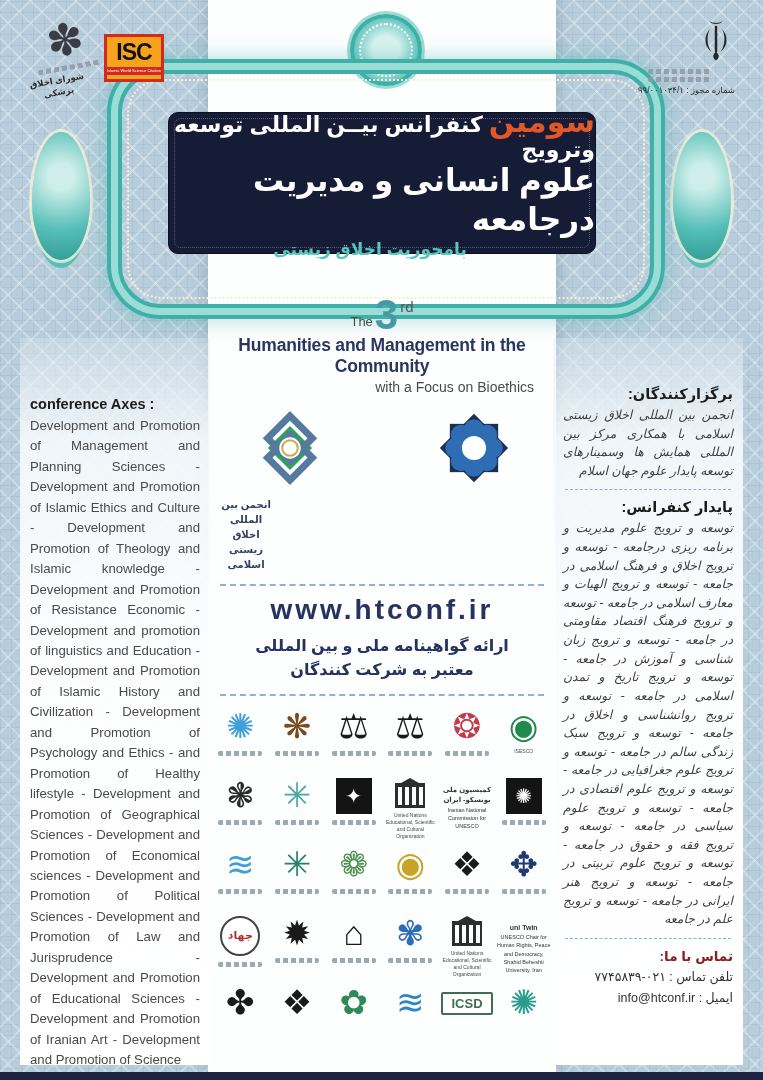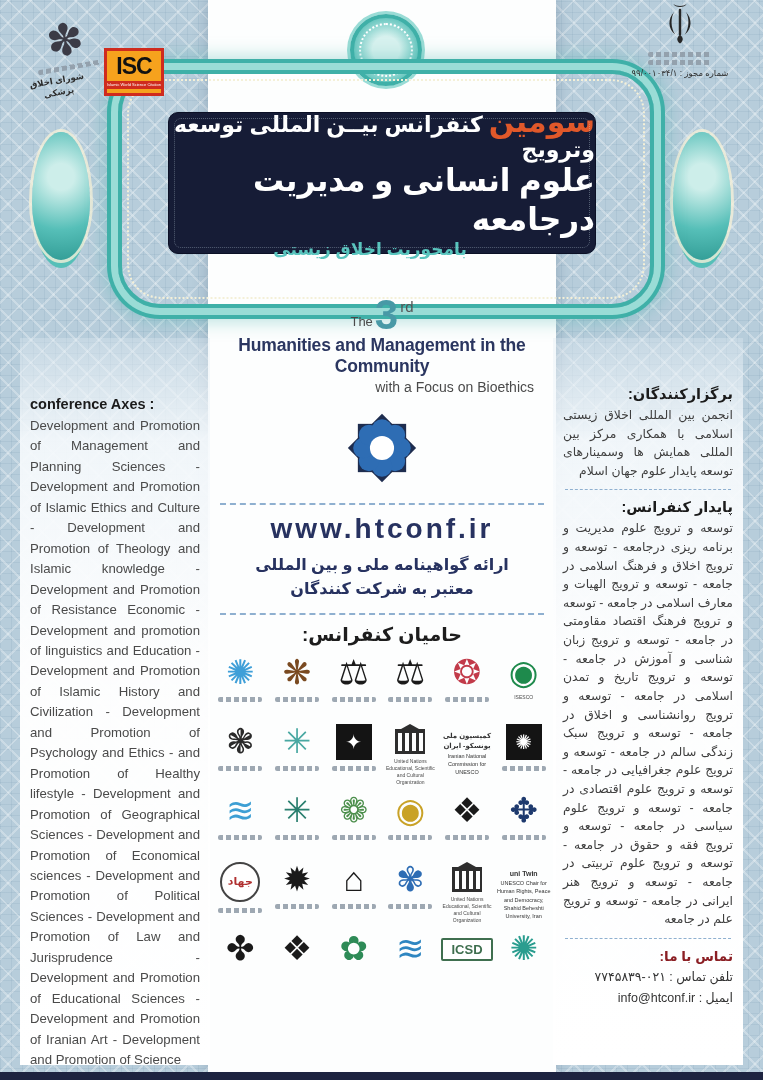--- a/index.html
+++ b/index.html
@@ -17,21 +17,21 @@
     background:#fdfefe;box-shadow:0 0 14px rgba(40,60,90,.25);z-index:1;}
   
   .side-col{position:absolute;top:338px;height:727px;width:190px;z-index:2;
     background:linear-gradient(180deg, rgba(223,234,242,.35) 0%, rgba(245,249,252,.92) 14%, rgba(255,255,255,.97) 45%, #ffffff 100%);
     box-sizing:border-box;overflow:hidden;}
   .side-col.left{left:20px;padding:58px 10px 8px 10px;}
   .side-col.right{right:20px;padding:48px 10px 8px 10px;}
   .col-heading{font-size:14.5px;font-weight:bold;color:#1b1b1b;margin:0 0 4px 0;}
   .col-body{font-size:13.2px;color:#4a4a4a;line-height:1.55;text-align:justify;margin:0;}
   .rtl{direction:rtl;}
-  .right .col-body{font-size:12.4px;line-height:1.5;color:#3f3f3f;}
+  .right .col-body{font-size:12.4px;line-height:1.5;color:#3f3f3f;font-style:italic;}
   .dash-sep-col{border:none;border-top:1.5px dashed #8fb0d0;margin:9px 2px;}
   .contact-heading{font-size:13.5px;font-weight:bold;color:#8b1f24;margin:2px 0 4px 0;}
   .contact-line{font-size:12.5px;color:#333;margin:2px 0;line-height:1.5;}
   
   .orn-frame{position:absolute;left:118px;top:70px;width:528px;height:230px;z-index:3;
     border:4px solid #3fb0a8;border-radius:42px;
     box-shadow:0 0 0 7px #9adcd6, 0 0 0 11px #3fb0a8, 0 0 18px 14px rgba(63,176,168,.35);}
   .orn-frame::before{content:"";position:absolute;inset:5px;border:2px dotted #f4f0d8;border-radius:34px;}
   .orn-medallion{position:absolute;left:350px;top:14px;width:64px;height:64px;border-radius:50%;z-index:3;
     background:radial-gradient(circle,#d8f2ef 30%,#6cc8c1 70%);border:4px solid #3fb0a8;
@@ -48,25 +48,25 @@
   .banner::before{content:"";position:absolute;inset:5px;border:1.5px dotted rgba(200,220,230,.35);border-radius:7px;}
   .banner .l1{font-size:22px;font-weight:bold;color:#fff;line-height:1.1;}
   .banner .l1 .hl{color:#e0582a;font-size:30px;}
   .banner .l2{font-size:31px;font-weight:bold;color:#fff;line-height:1.25;}
   .banner .l3{font-size:17px;font-weight:bold;color:#58c4bd;line-height:1.3;margin-right:24px;}
   
   .med-council{position:absolute;left:22px;top:18px;width:92px;z-index:5;text-align:center;transform:rotate(-10deg);}
   .med-council .flower{font-size:44px;color:#3b3b46;line-height:1;}
   .med-council .scribble{margin:3px auto;}
   .med-council .cap{font-size:8.5px;font-weight:bold;color:#2c2c2c;}
-  .isc{position:absolute;left:104px;top:48px;width:60px;height:48px;z-index:5;
+  .isc{position:absolute;left:104px;top:34px;width:60px;height:48px;z-index:5;
     background:#f6a21d;border:3px solid #cf2b1e;box-sizing:border-box;text-align:center;}
   .isc .txt{font-size:23px;font-weight:bold;color:#111;line-height:30px;letter-spacing:-1px;}
   .isc .strip{background:#cf2b1e;color:#fff;font-size:4px;line-height:8px;overflow:hidden;white-space:nowrap;}
-  .gov{position:absolute;right:28px;top:3px;width:110px;z-index:5;text-align:center;}
+  .gov{position:absolute;right:28px;top:20px;width:110px;z-index:5;text-align:right;}
   .gov .scribble{margin:3px auto;}
   .gov .lic{font-size:8.5px;color:#2e2e2e;margin-top:2px;}
   .scribble{width:64px;height:5px;border-radius:2px;
     background:repeating-linear-gradient(90deg,#8d99a5 0 5px,transparent 5px 8px);opacity:.85;}
   
   .center-content{position:absolute;left:208px;top:294px;width:348px;z-index:4;text-align:center;}
   .etitle{padding:4px 8px 0 8px;color:#4a4a4a;}
   .etitle .row1{display:flex;align-items:flex-end;justify-content:center;gap:2px;}
   .etitle .the{font-size:13px;padding-bottom:3px;}
   .etitle .num{font-size:42px;line-height:.8;font-weight:bold;color:#4899a6;}
@@ -174,20 +174,35 @@
         <span class="the">The</span>
         <span class="num">3</span>
         <span class="ord">rd</span>
       </div>
       <div class="t2">Humanities and Management in the Community</div>
       <div class="t3">with a Focus on Bioethics</div>
     </div>
 
     <div class="org-logos">
       <div class="org">
+        <svg width="78" height="78" viewBox="0 0 80 80">
+          <rect x="24" y="24" width="32" height="32" fill="#2f9e5f" transform="rotate(45 40 40)"></rect>
+          <g fill="none" stroke="#56799e" stroke-width="7">
+            <path d="M40 7 L63 30 L40 53 L17 30 Z"></path>
+            <path d="M40 27 L63 50 L40 73 L17 50 Z"></path>
+          </g>
+          <circle cx="40" cy="40" r="11" fill="#ffffff"></circle>
+          <circle cx="40" cy="40" r="8" fill="none" stroke="#caa84a" stroke-width="2"></circle>
+        </svg>
+        <div class="cap rtl">
+          <div>انجمن بین المللی</div>
+          <div>اخلاق زیستی اسلامی</div>
+        </div>
+      </div>
+      <div class="org">
         <svg width="82" height="78" viewBox="0 0 84 84">
           <g fill="#1e2d4f">
             <rect x="16" y="16" width="52" height="52" transform="rotate(45 42 42)"></rect>
             <rect x="16" y="16" width="52" height="52"></rect>
           </g>
           <g fill="#2e6db4">
             <circle cx="62" cy="42" r="11"></circle>
               <circle cx="56" cy="56" r="11"></circle>
             <circle cx="42" cy="62" r="11"></circle>
               <circle cx="28" cy="56" r="11"></circle>
@@ -201,21 +216,20 @@
       </div>
     </div>
 
     <hr class="dash-sep">
 
     <div class="website">www.htconf.ir</div>
     <div class="certnote rtl">ارائه گواهینامه ملی و بین المللی معتبر به شرکت کنندگان</div>
 
     <hr class="dash-sep">
 
-    <div class="sp-heading rtl">حامیان کنفرانس:</div>
 
     <div class="sp-grid">
         <div class="sp-row">
           <div class="sp-cell">
             <div class="gl" style="color: rgb(63, 159, 216);">✺</div>
             <div class="scribble"></div>
           </div>
           <div class="sp-cell">
             <div class="gl" style="color: rgb(122, 74, 33);">❋</div>
             <div class="scribble"></div>

